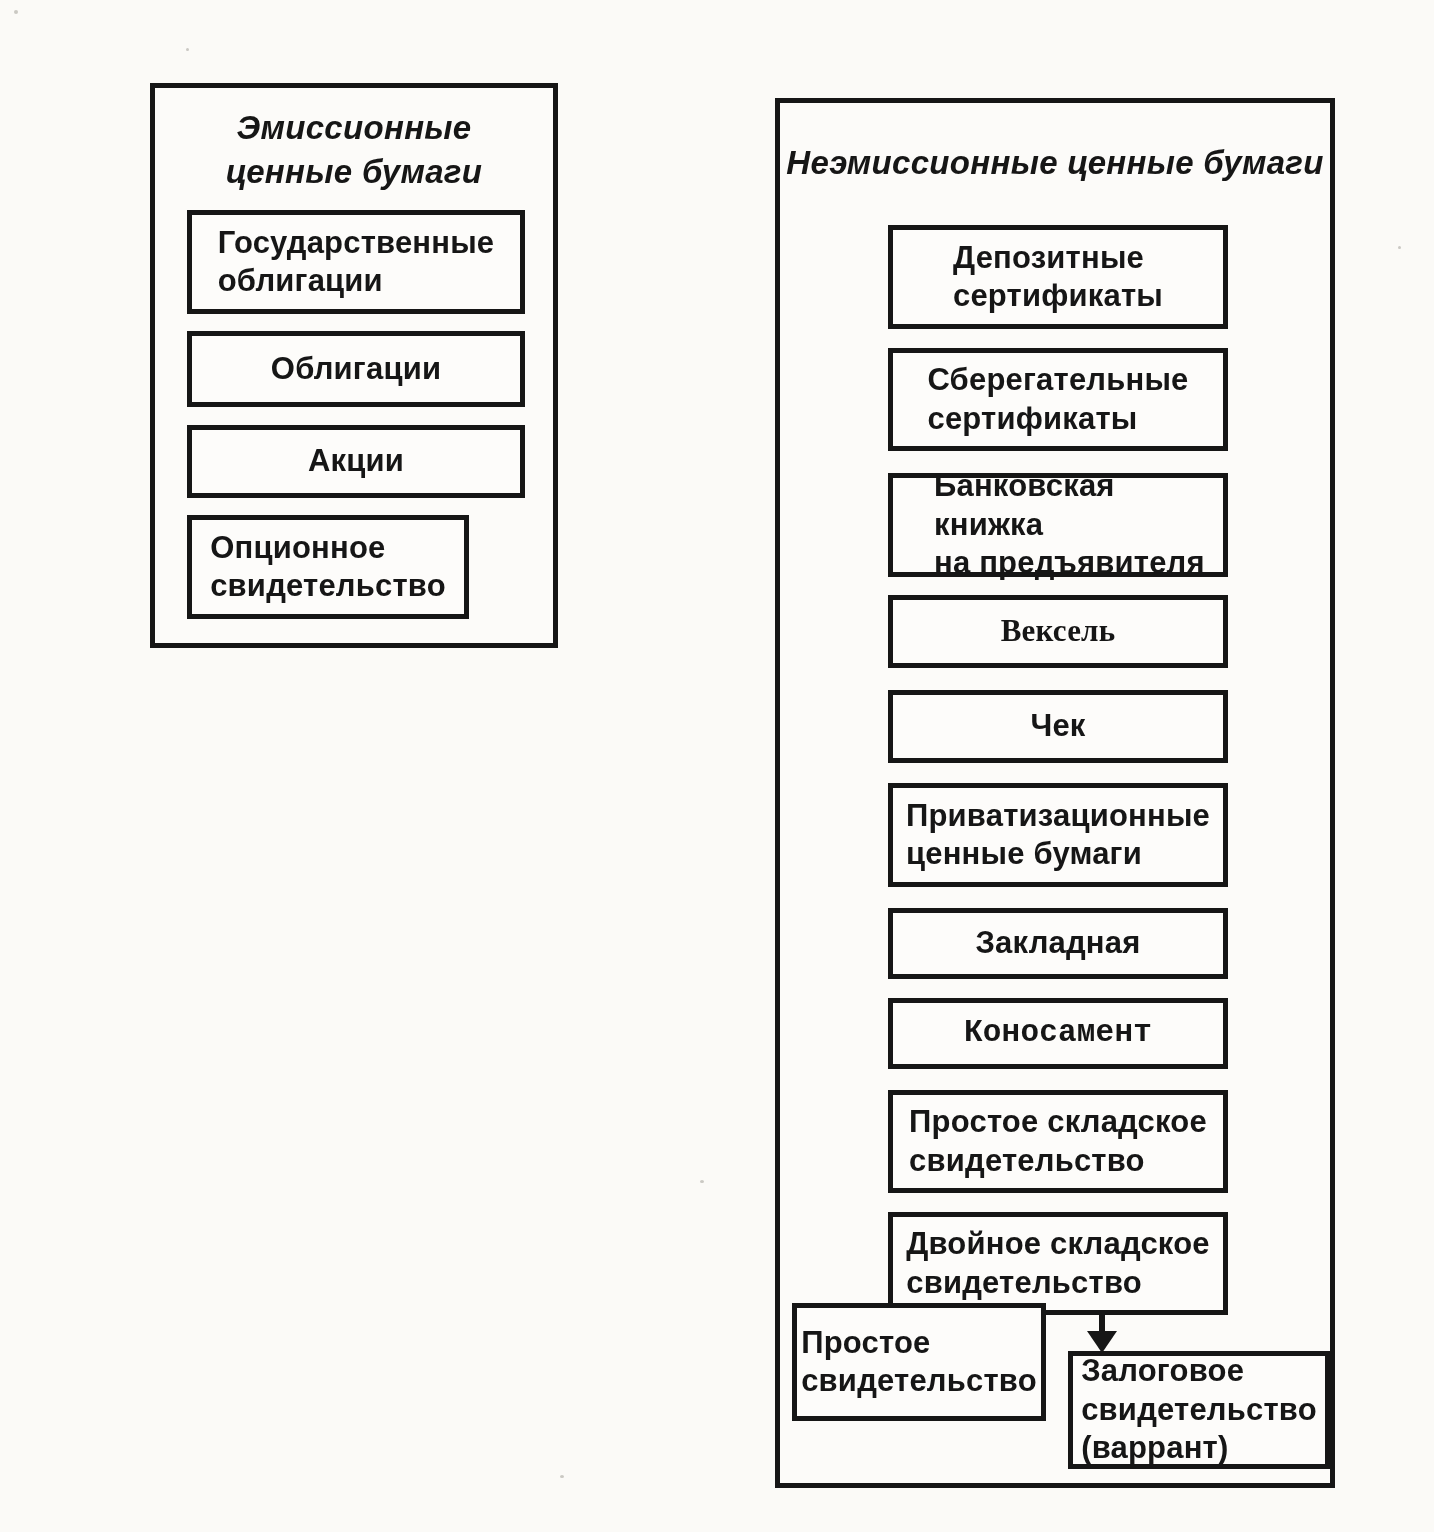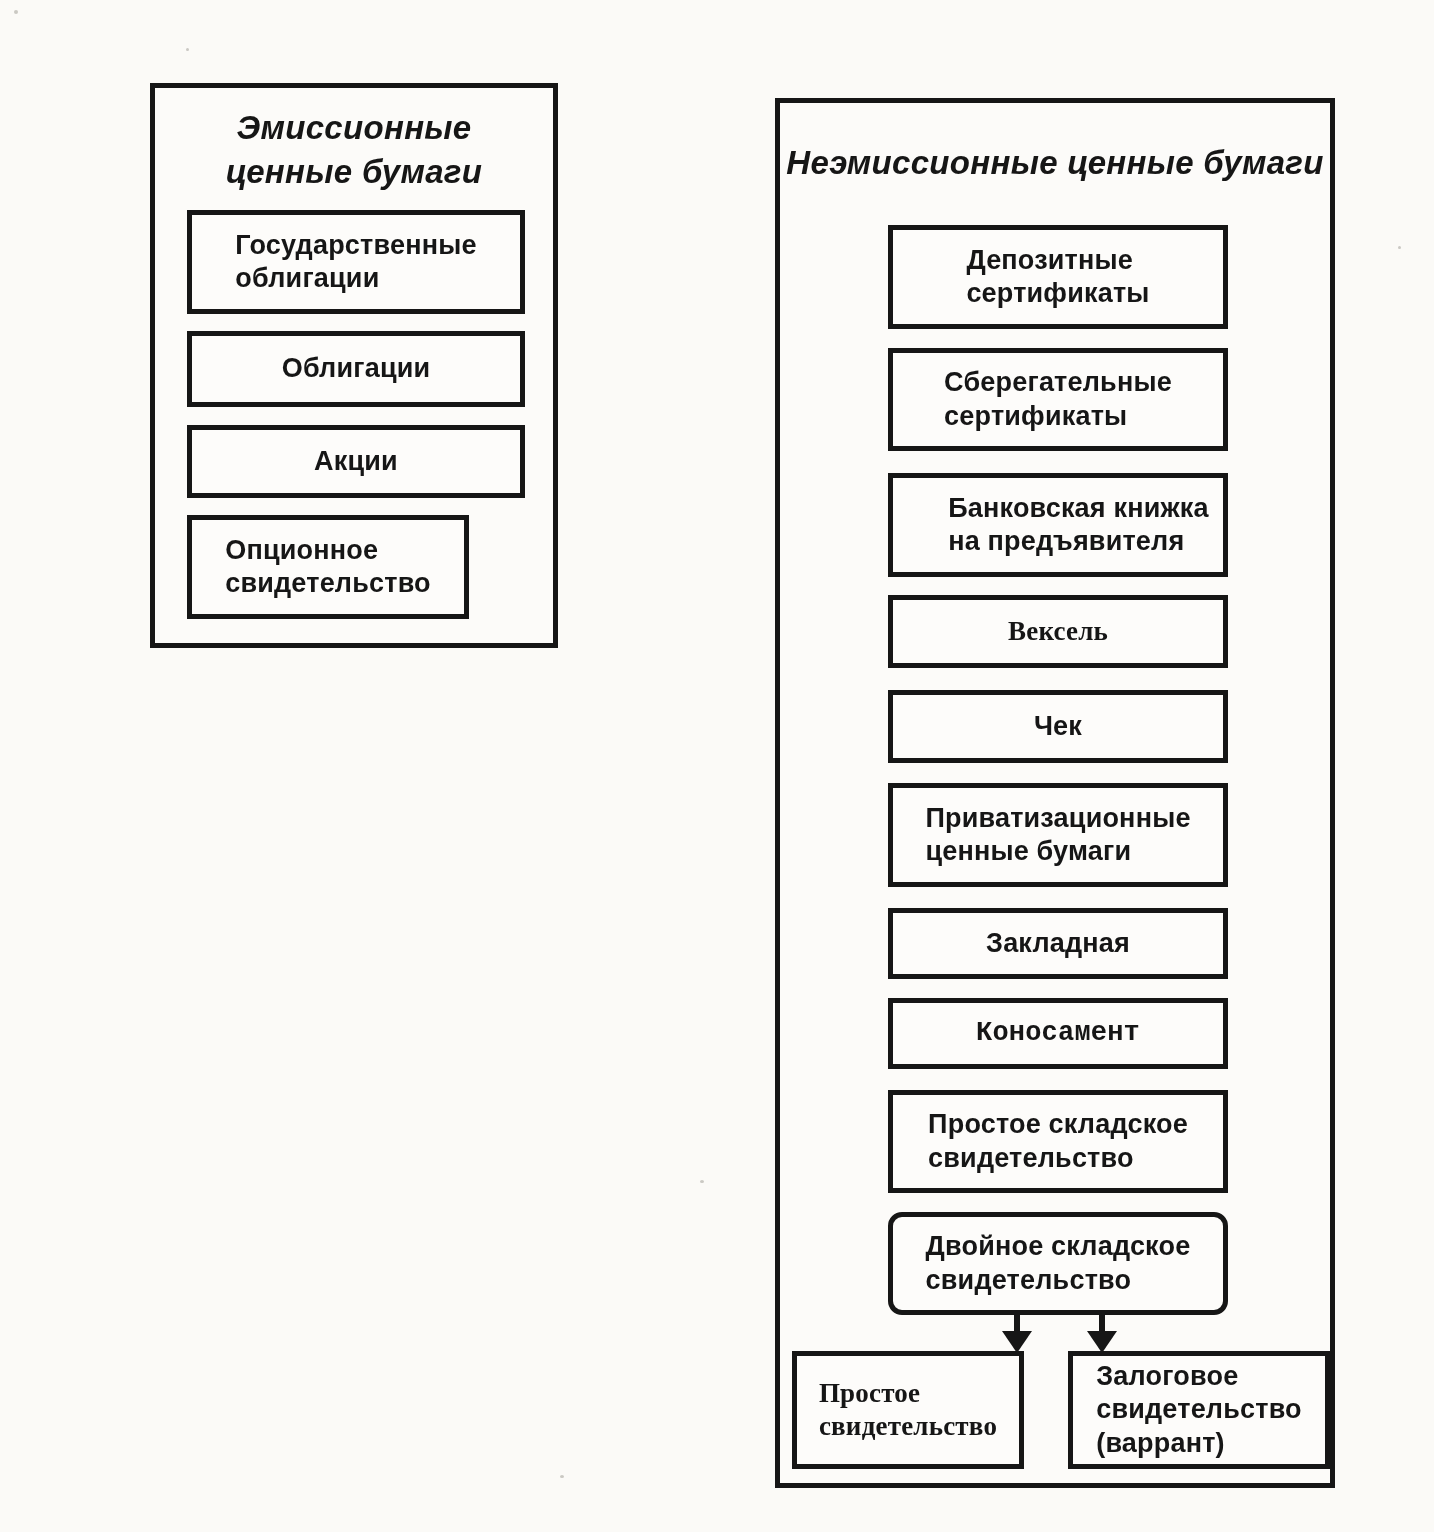--- a/index.html
+++ b/index.html
@@ -45,21 +45,21 @@
     display: flex;
     align-items: center;
   }
   .node .lbl {
     display: block;
     width: fit-content;
     margin: 0 auto;
     text-align: left;
     white-space: pre-line;
     font-weight: 700;
-    font-size: 27px;
+    font-size: 31px;
     line-height: 1.24;
     letter-spacing: 0.2px;
   }
   .arrow {
     position: absolute;
     width: 6px;
     background: #161616;
   }
   .arrow::after {
     content: "";
@@ -152,29 +152,29 @@
 
     <div class="node" style="left:108px; top:895px; width:340px; height:71px;font-family:Liberation Mono, monospace;">
       <span class="lbl">Коносамент</span>
     </div>
 
     <div class="node" style="left:108px; top:987px; width:340px; height:103px;">
       <span class="lbl">Простое складское
 свидетельство</span>
     </div>
 
-    <div class="node" style="left:108px; top:1109px; width:340px; height:103px;border-radius:14px;">
+    <div class="node" style="left:108px; top:1109px; width:340px; height:103px;">
       <span class="lbl">Двойное складское
 свидетельство</span>
     </div>
 
     <div class="arrow" style="left:234px; top:1212px; height:16px;"></div>
     <div class="arrow" style="left:319px; top:1212px; height:16px;"></div>
 
-    <div class="node" style="left:12px; top:1248px; width:232px; height:118px;font-family:Liberation Serif, serif;">
+    <div class="node" style="left:12px; top:1200px; width:254px; height:118px;">
       <span class="lbl">Простое
 свидетельство</span>
     </div>
 
     <div class="node" style="left:288px; top:1248px; width:262px; height:118px;">
       <span class="lbl">Залоговое
 свидетельство
 (варрант)</span>
     </div>
   </div>

